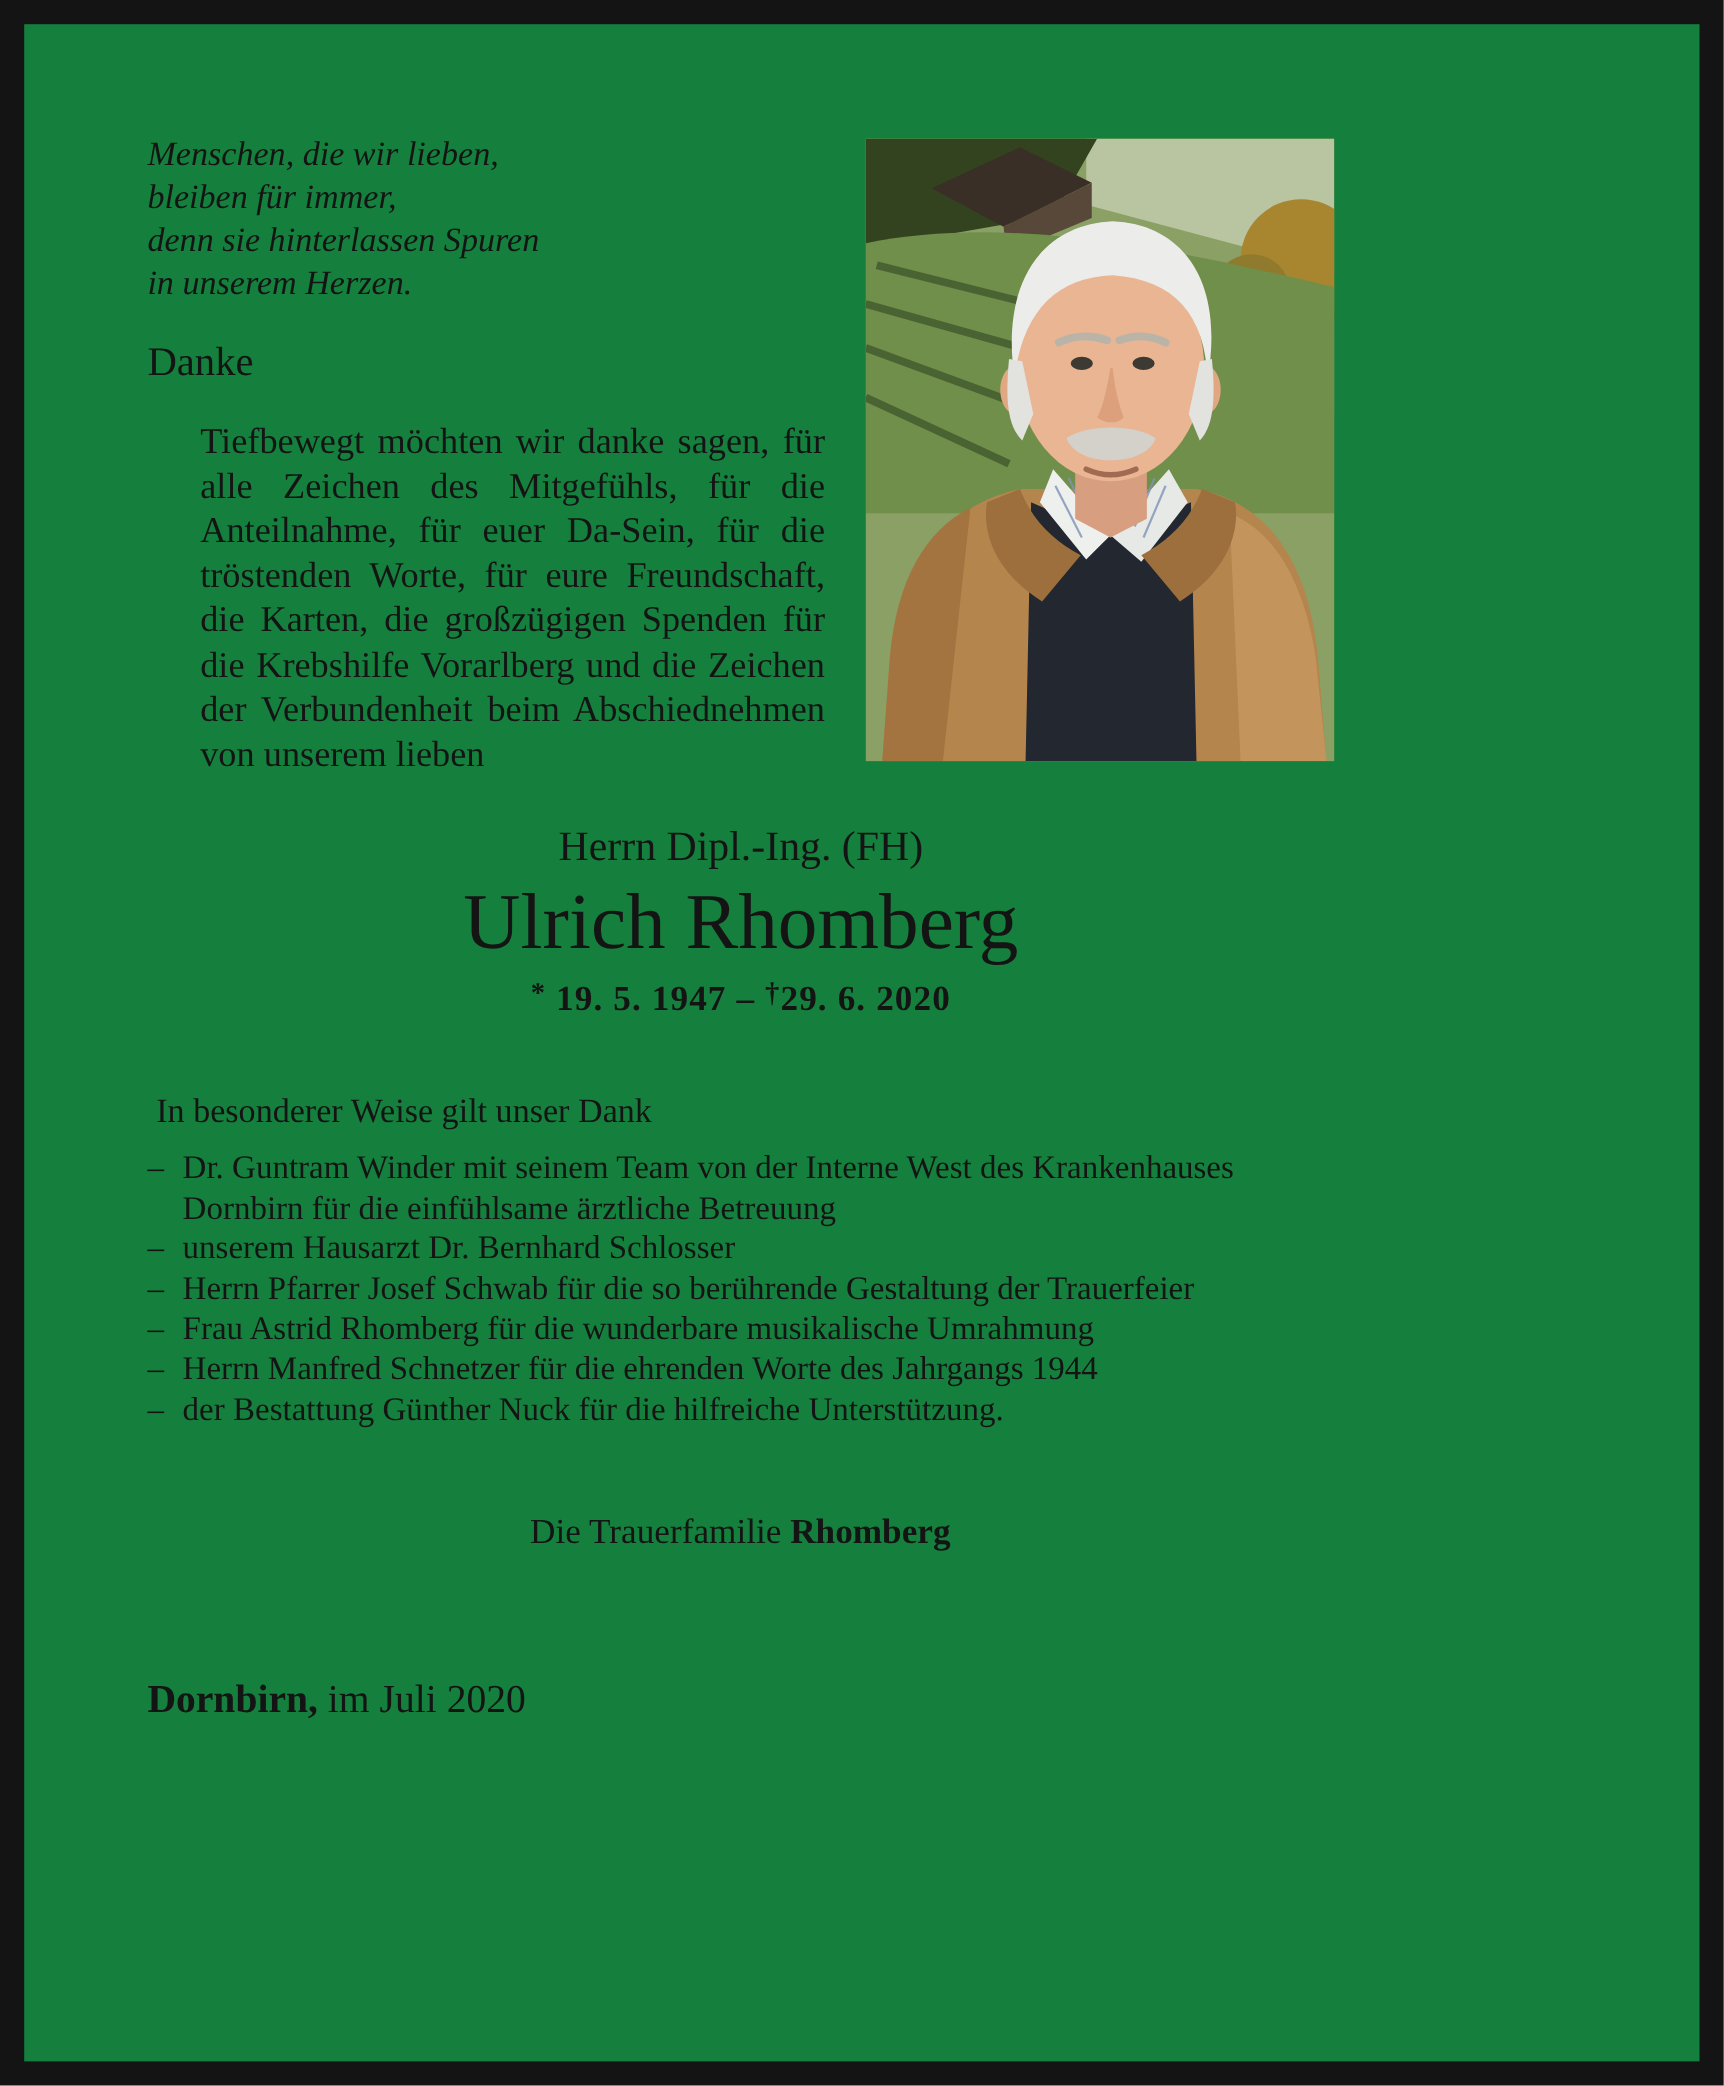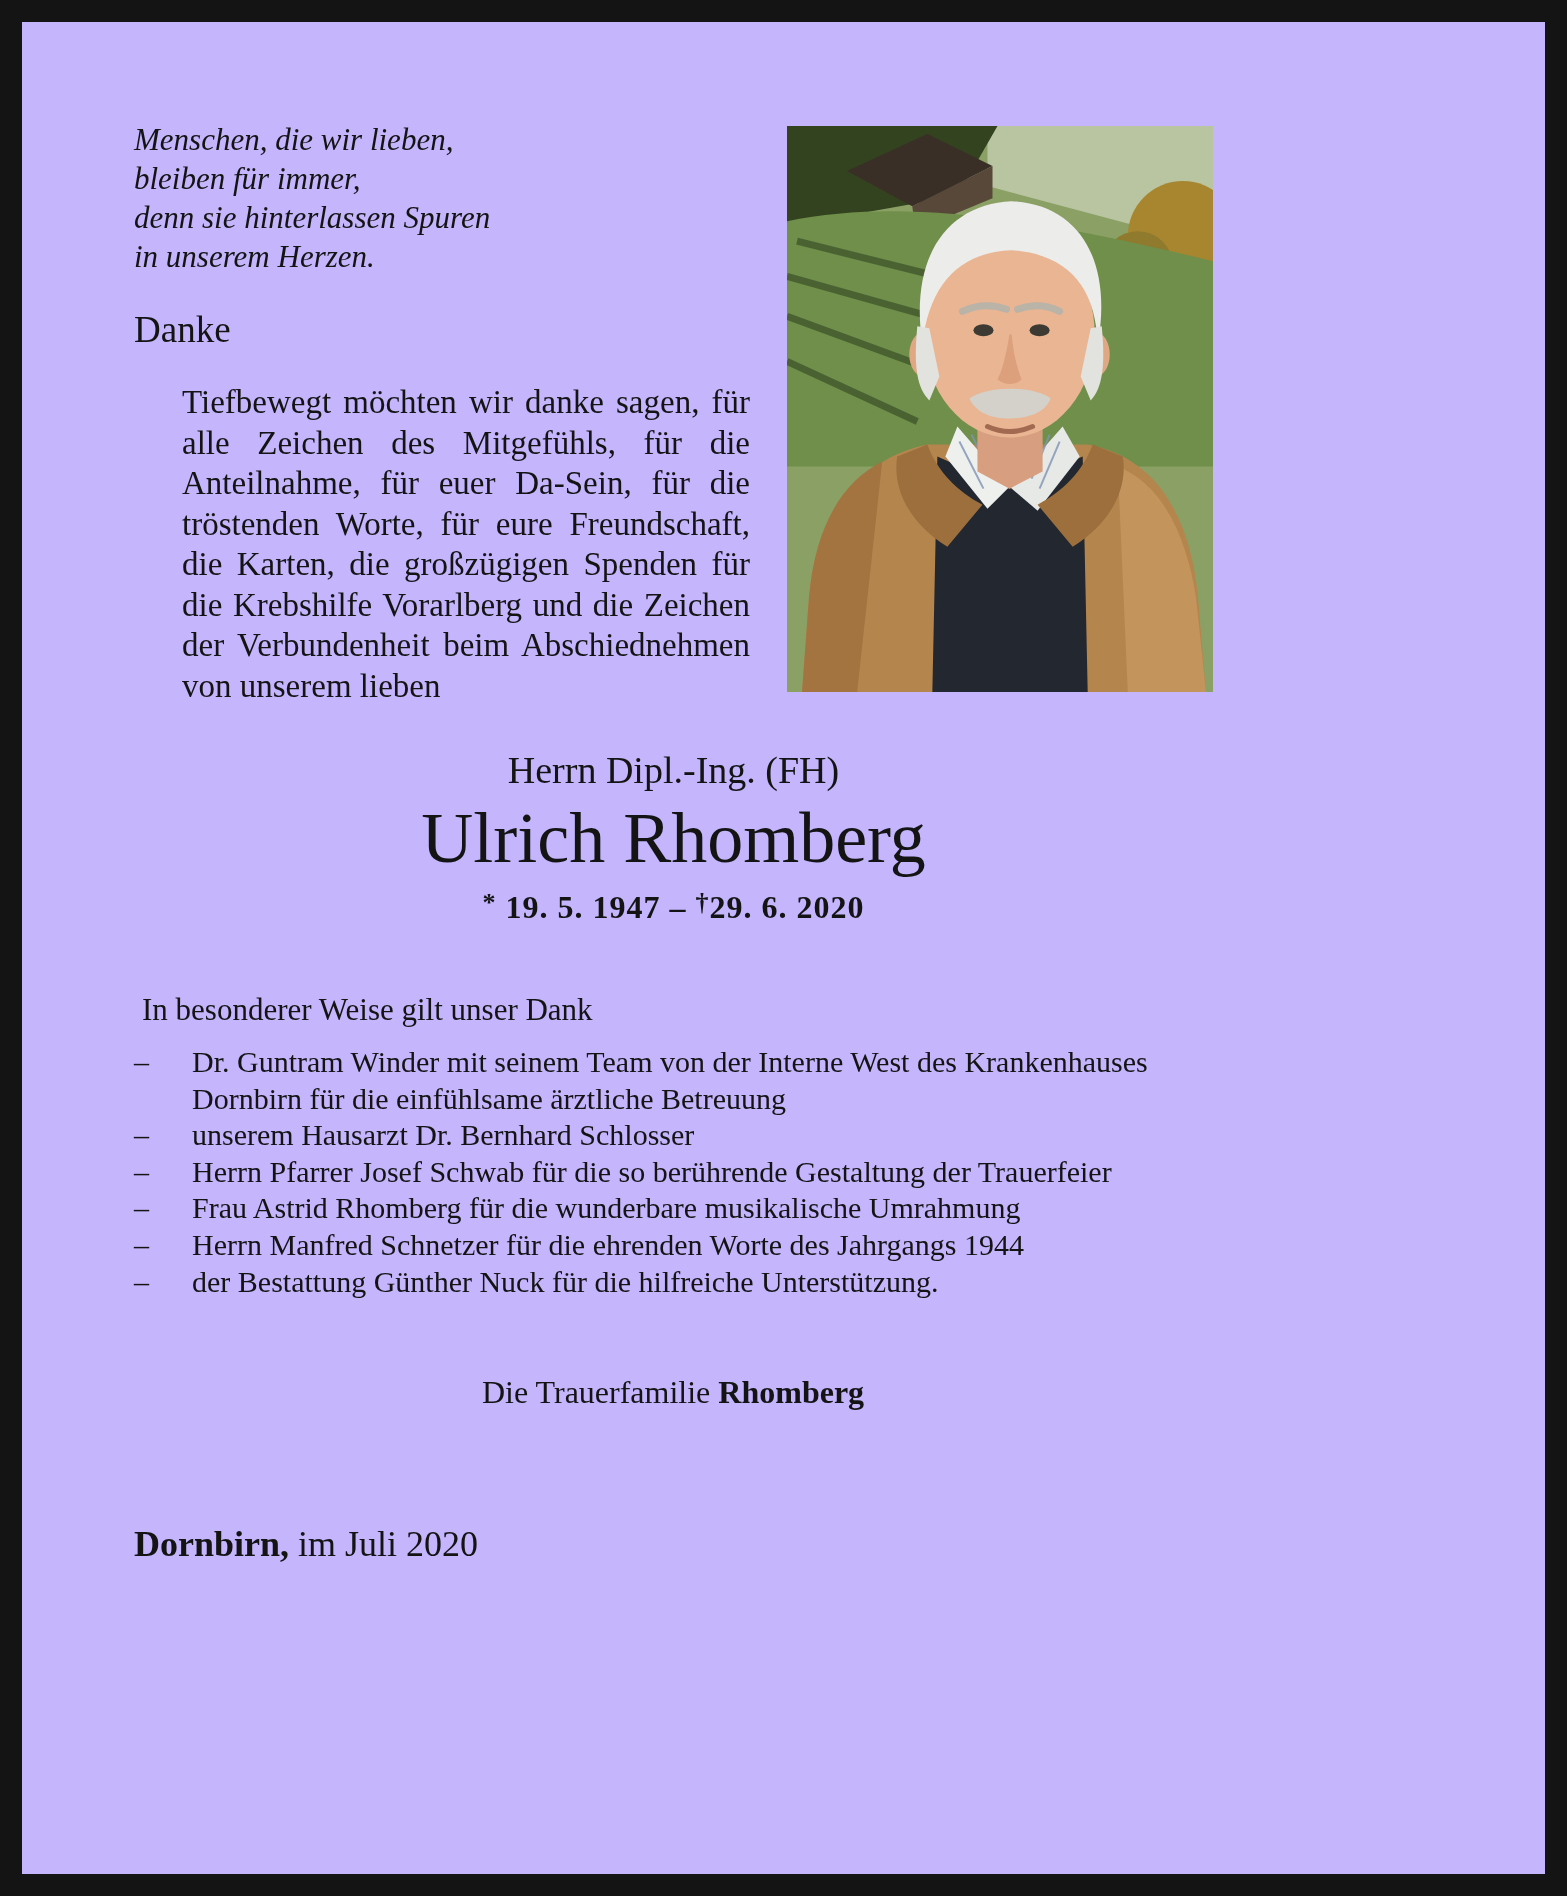--- a/index.html
+++ b/index.html
@@ -2,21 +2,21 @@
 <html><head>
 <meta charset="utf-8">
 <style>
   html, body { margin: 0; padding: 0; background: #ffffff; }
   .page {
     position: relative;
     width: 1567px;
     height: 1896px;
     box-sizing: border-box;
     border: 22px solid #141414;
-    background: #c4b5fd;
+    background: #15803d;
     font-family: "Liberation Serif", serif;
     color: #141414;
     overflow: hidden;
   }
   .poem {
     position: absolute;
     left: 112px;
     top: 98px;
     font-style: italic;
     font-size: 31px;
@@ -67,21 +67,21 @@
   .thanks-list {
     position: absolute;
     left: 112px;
     top: 1022px;
     width: 1094px;
     font-size: 30px;
     line-height: 1.22;
   }
   .thanks-item { display: flex; gap: 16px; }
   .thanks-item .marker { flex: 0 0 16px; }
-  .thanks-item .text { flex: 1; margin-left: 26px; }
+  .thanks-item .text { flex: 1; }
   .closing {
     position: absolute;
     left: 112px;
     top: 1332px;
     width: 1078px;
     text-align: center;
     font-size: 32px;
     margin-top: 20px;
   }
   .closing .bold { font-weight: bold; }

